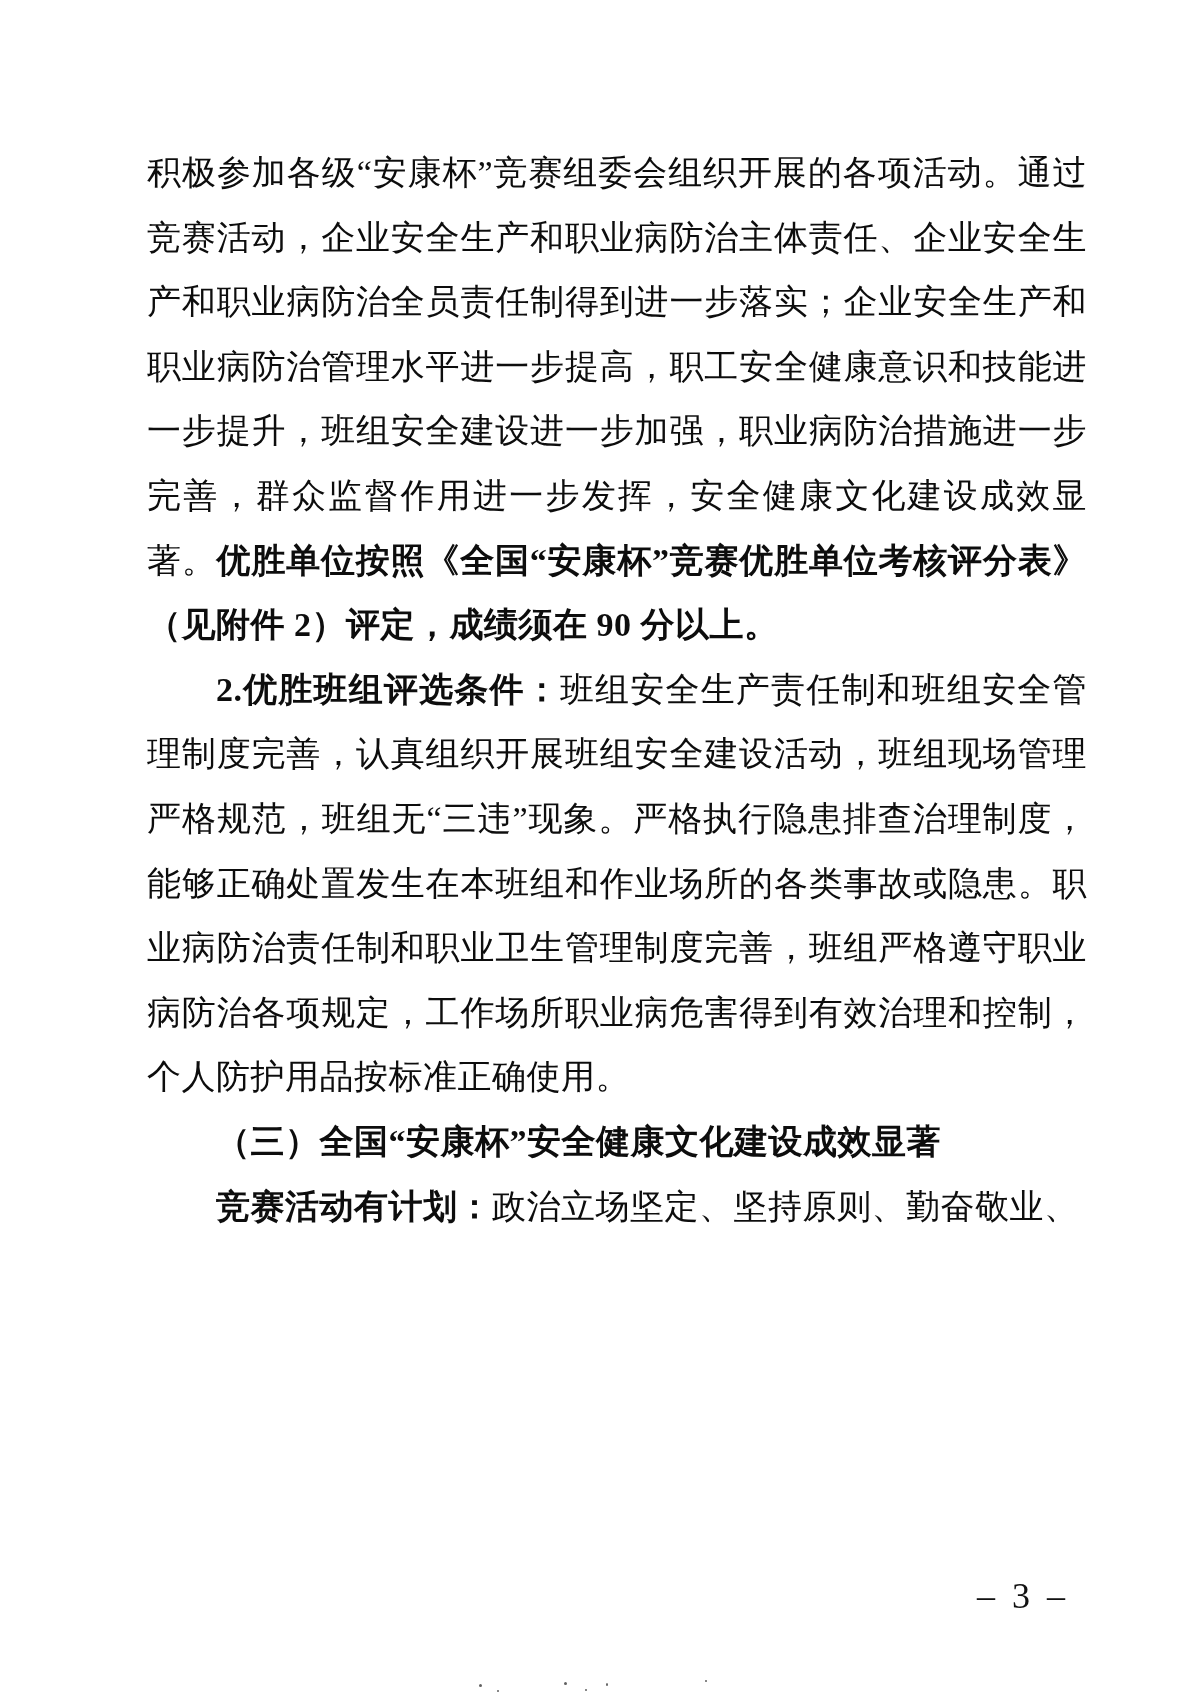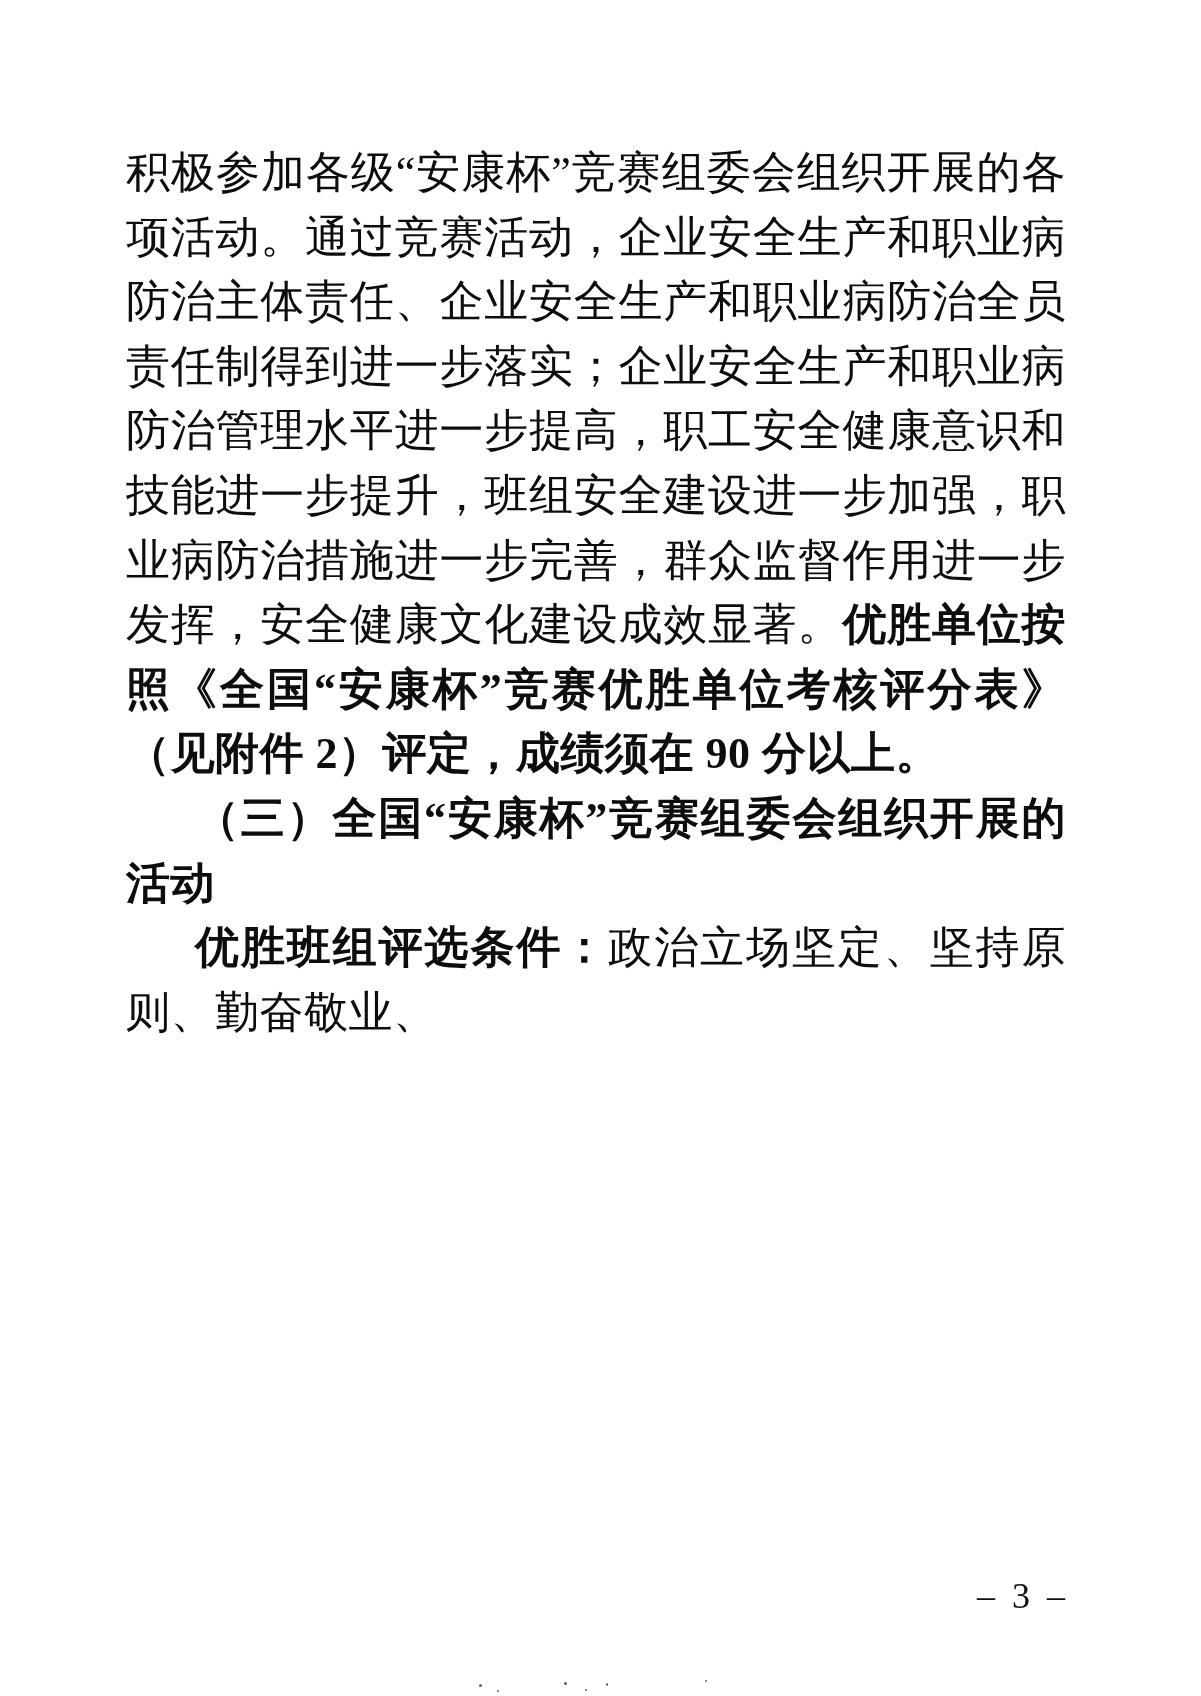--- a/index.html
+++ b/index.html
@@ -11,24 +11,24 @@
     position: relative;
     width: 1201px;
     height: 1696px;
     background: #ffffff;
     overflow: hidden;
     font-family: "Liberation Serif", "DejaVu Serif", serif;
     color: #0d0d0d;
   }
   .text-block {
     position: absolute;
-    left: 126px;
+    left: 147px;
     top: 141px;
     width: 940px;
-    font-size: 44px;
+    font-size: 34px;
     line-height: 64.6px;
     text-align: justify;
     text-justify: inter-ideograph;
     letter-spacing: 0.5px;
   }
   .para {
     margin: 0;
     padding: 0;
   }
   .para.indent {
@@ -57,22 +57,23 @@
     opacity: 0.8;
   }
 </style>
 </head>
 <body>
 
 <div class="page">
 
   <div class="text-block">
       <p class="para"><span class="seg">积极参加各级“安康杯”竞赛组委会组织开展的各项活动。通过竞赛活动，企业安全生产和职业病防治主体责任、企业安全生产和职业病防治全员责任制得到进一步落实；企业安全生产和职业病防治管理水平进一步提高，职工安全健康意识和技能进一步提升，班组安全建设进一步加强，职业病防治措施进一步完善，群众监督作用进一步发挥，安全健康文化建设成效显著。</span><span class="seg bold">优胜单位按照《全国“安康杯”竞赛优胜单位考核评分表》（见附件 2）评定，成绩须在 90 分以上。</span></p>
-      <p class="para indent"><span class="seg bold">（三）全国“安康杯”竞赛组委会组织开展的活动</span></p>
-      <p class="para indent"><span class="seg bold">优胜班组评选条件：</span><span class="seg">政治立场坚定、坚持原则、勤奋敬业、</span></p>
+      <p class="para indent"><span class="seg bold">2.优胜班组评选条件：</span><span class="seg">班组安全生产责任制和班组安全管理制度完善，认真组织开展班组安全建设活动，班组现场管理严格规范，班组无“三违”现象。严格执行隐患排查治理制度，能够正确处置发生在本班组和作业场所的各类事故或隐患。职业病防治责任制和职业卫生管理制度完善，班组严格遵守职业病防治各项规定，工作场所职业病危害得到有效治理和控制，个人防护用品按标准正确使用。</span></p>
+      <p class="para indent"><span class="seg bold">（三）全国“安康杯”安全健康文化建设成效显著</span></p>
+      <p class="para indent"><span class="seg bold">竞赛活动有计划：</span><span class="seg">政治立场坚定、坚持原则、勤奋敬业、</span></p>
     </div>
 
   <div class="page-number">– 3 –</div>
 
   <div>
     <div class="speck" style="left:479px; top:1684px;"></div>
     <div class="speck" style="left:497px; top:1690px; width:2px; height:2px;"></div>
     <div class="speck" style="left:564px; top:1682px;"></div>
     <div class="speck" style="left:585px; top:1689px; width:2px; height:2px;"></div>
     <div class="speck" style="left:606px; top:1683px; width:2px; height:3px;"></div>

